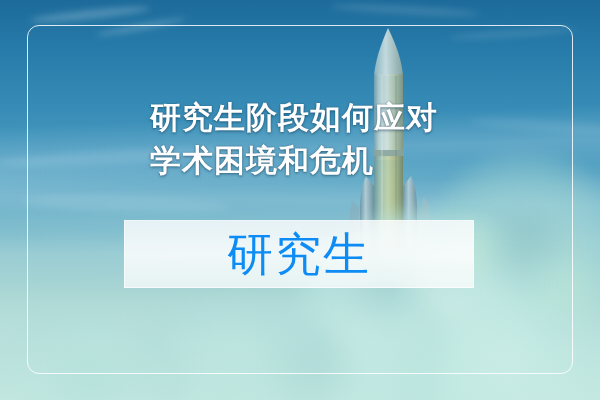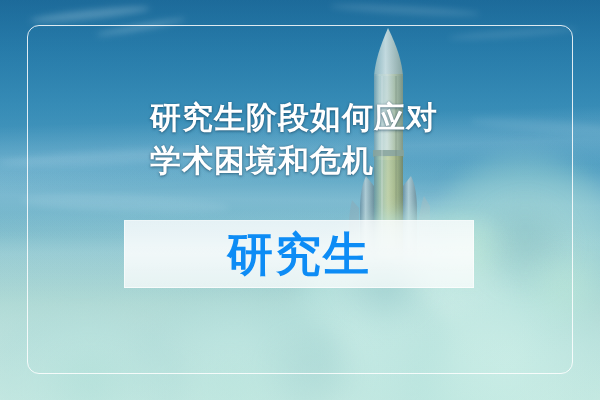--- a/index.html
+++ b/index.html
@@ -155,21 +155,21 @@
     background: linear-gradient(180deg, rgba(255,255,255,0.80) 0%, rgba(255,255,255,0.86) 50%, rgba(255,255,255,0.72) 100%);
     border: 1px solid rgba(255,255,255,0.55);
     box-sizing: border-box;
     display: flex;
     align-items: center;
     justify-content: center;
   }
   .keyword {
     color: #0d8cf5;
     font-size: 46px;
-    font-weight: bold;
+    font-weight: normal;
     letter-spacing: 2px;
     line-height: 1;
     white-space: nowrap;
   }
 </style>
 </head>
 <body>
 
 <div class="banner">
 

